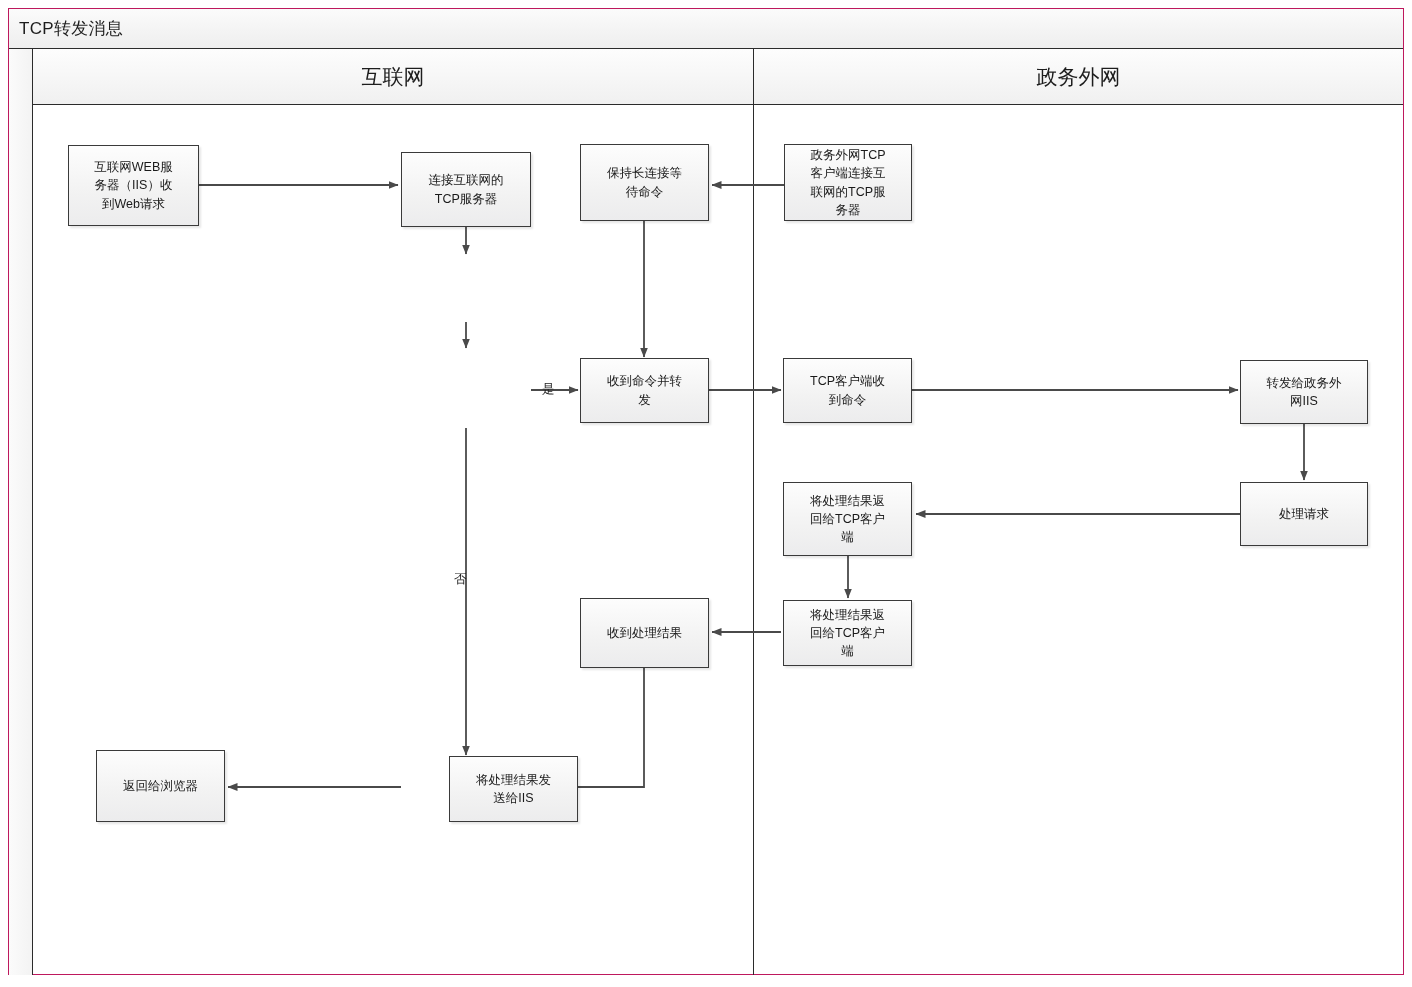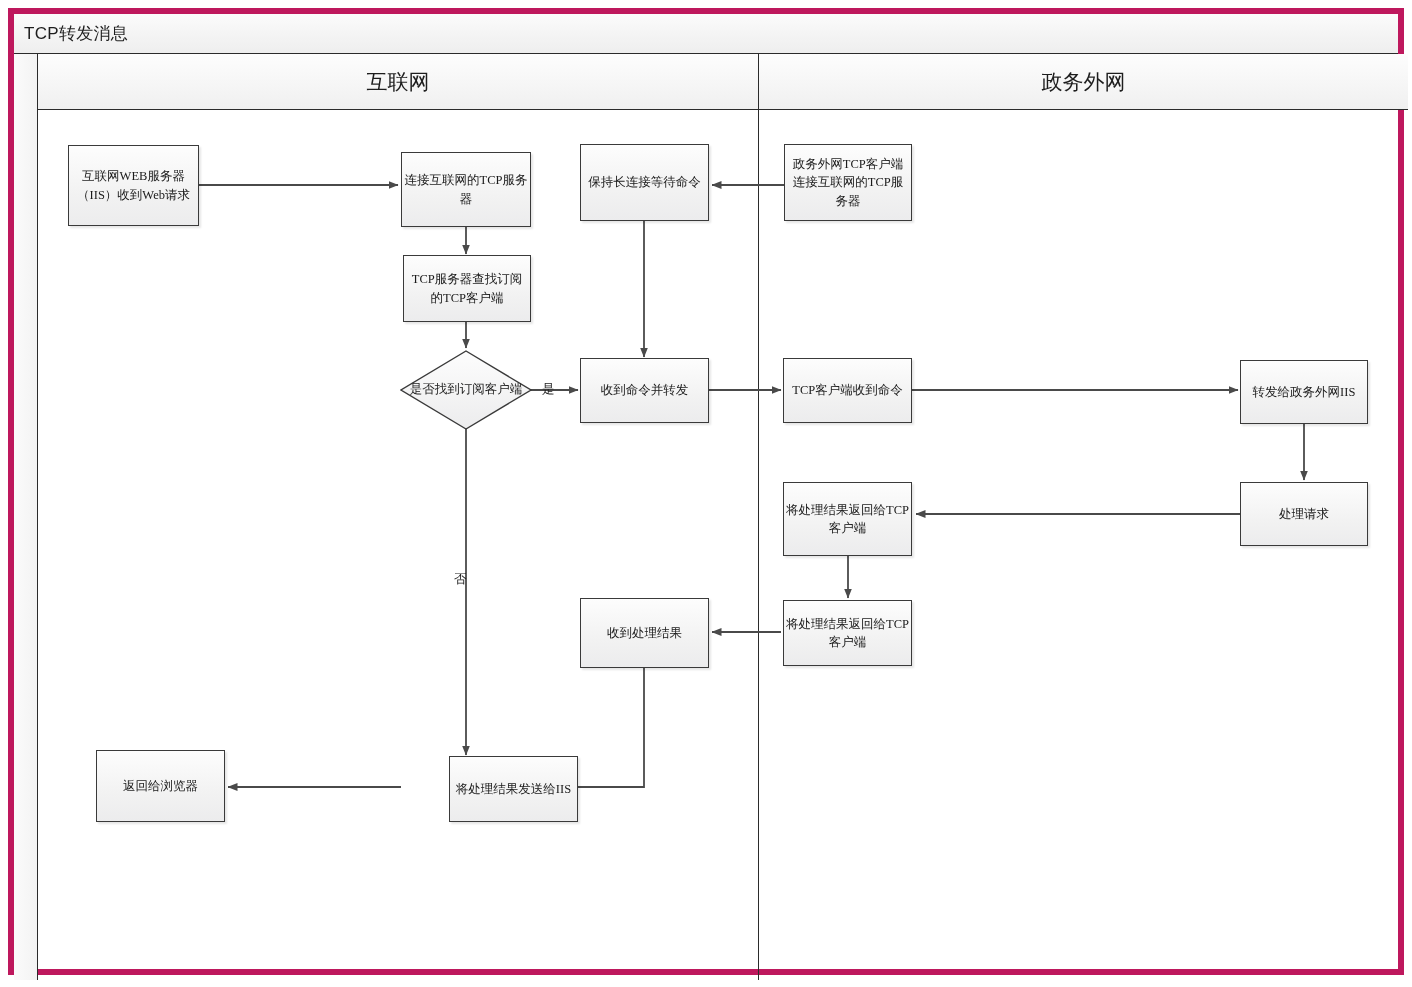--- a/index.html
+++ b/index.html
@@ -16,21 +16,21 @@
     overflow: hidden;
   }
 
   
   .pool {
     position: absolute;
     left: 8px;
     top: 8px;
     width: 1396px;
     height: 967px;
-    border: 6px solid #be185d;
+    border: 1px solid #be185d;
     box-sizing: border-box;
     background: #ffffff;
   }
   .pool-title {
     position: absolute;
     left: 0;
     top: 0;
     width: 100%;
     height: 40px;
     box-sizing: border-box;
@@ -85,22 +85,22 @@
     border: 1px solid #3a3a3a;
     background: linear-gradient(to bottom, #fdfdfd 0%, #f2f2f2 60%, #ececed 100%);
     box-shadow: 2px 2px 2px rgba(0,0,0,0.10);
     display: flex;
     align-items: center;
     justify-content: center;
     text-align: center;
     font-size: 12.5px;
     line-height: 1.45;
     color: #1a1a1a;
-    padding: 3px 2px;
-    font-family: Liberation Serif, serif;
+    padding: 3px 22px;
+    font-family: Liberation Sans, sans-serif;
     z-index: 3;
   }
   .node span { display: block; }
 
   
   .decision {
     position: absolute;
     z-index: 3;
   }
   .decision .shape {
@@ -208,36 +208,21 @@
   </div>
 
   <div class="node" style="left:580px; top:144px; width:129px; height:77px;">
     <span>保持长连接等待命令</span>
   </div>
 
   <div class="node" style="left:784px; top:144px; width:128px; height:77px;">
     <span>政务外网TCP客户端连接互联网的TCP服务器</span>
   </div>
 
-  <div class="node" style="left:403px; top:255px; width:128px; height:67px;">
-    <span>TCP服务器查找订阅的TCP客户端</span>
-  </div>
-
-  <div class="decision" style="left:400px; top:350px; width:132px; height:80px;">
-    <svg class="shape" viewBox="0 0 132 80" preserveAspectRatio="none">
-      <defs>
-        <linearGradient id="dgrad" x1="0" y1="0" x2="0" y2="1">
-          <stop offset="0%" stop-color="#fdfdfd"></stop>
-          <stop offset="100%" stop-color="#ececed"></stop>
-        </linearGradient>
-      </defs>
-      <polygon points="66,1 131,40 66,79 1,40" fill="url(#dgrad)" stroke="#3a3a3a" stroke-width="1.4"></polygon>
-    </svg>
-    <div class="dlabel">是否找到订阅客户端</div>
-  </div>
+
 
   <div class="node" style="left:580px; top:358px; width:129px; height:65px;">
     <span>收到命令并转发</span>
   </div>
 
   <div class="node" style="left:783px; top:358px; width:129px; height:65px;">
     <span>TCP客户端收到命令</span>
   </div>
 
   <div class="node" style="left:1240px; top:360px; width:128px; height:64px;">

